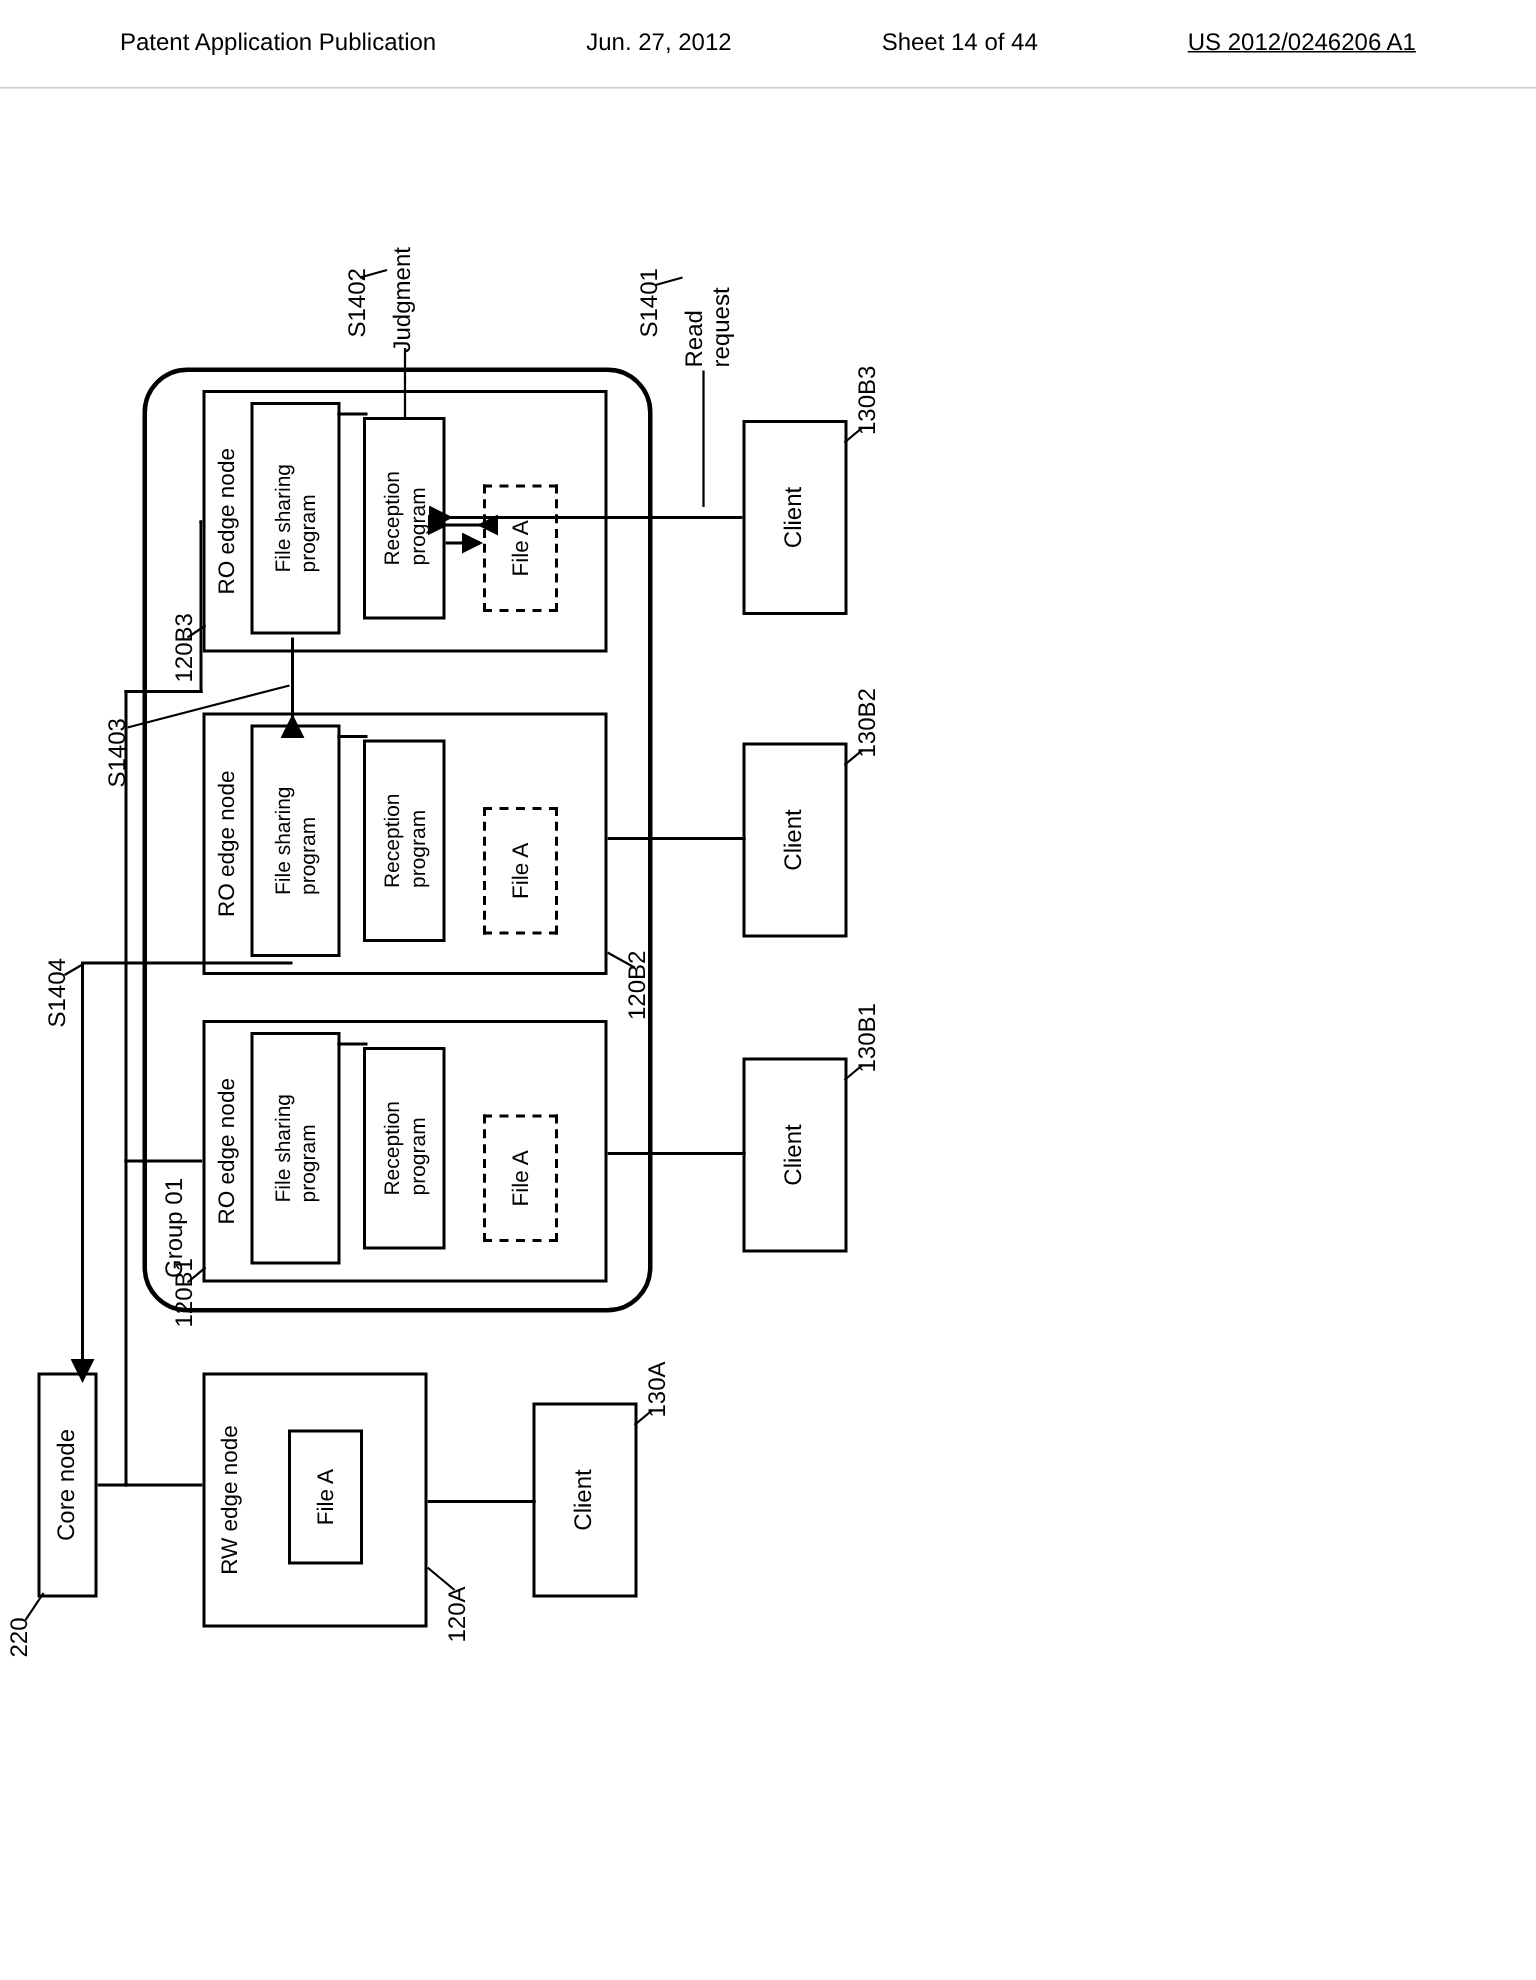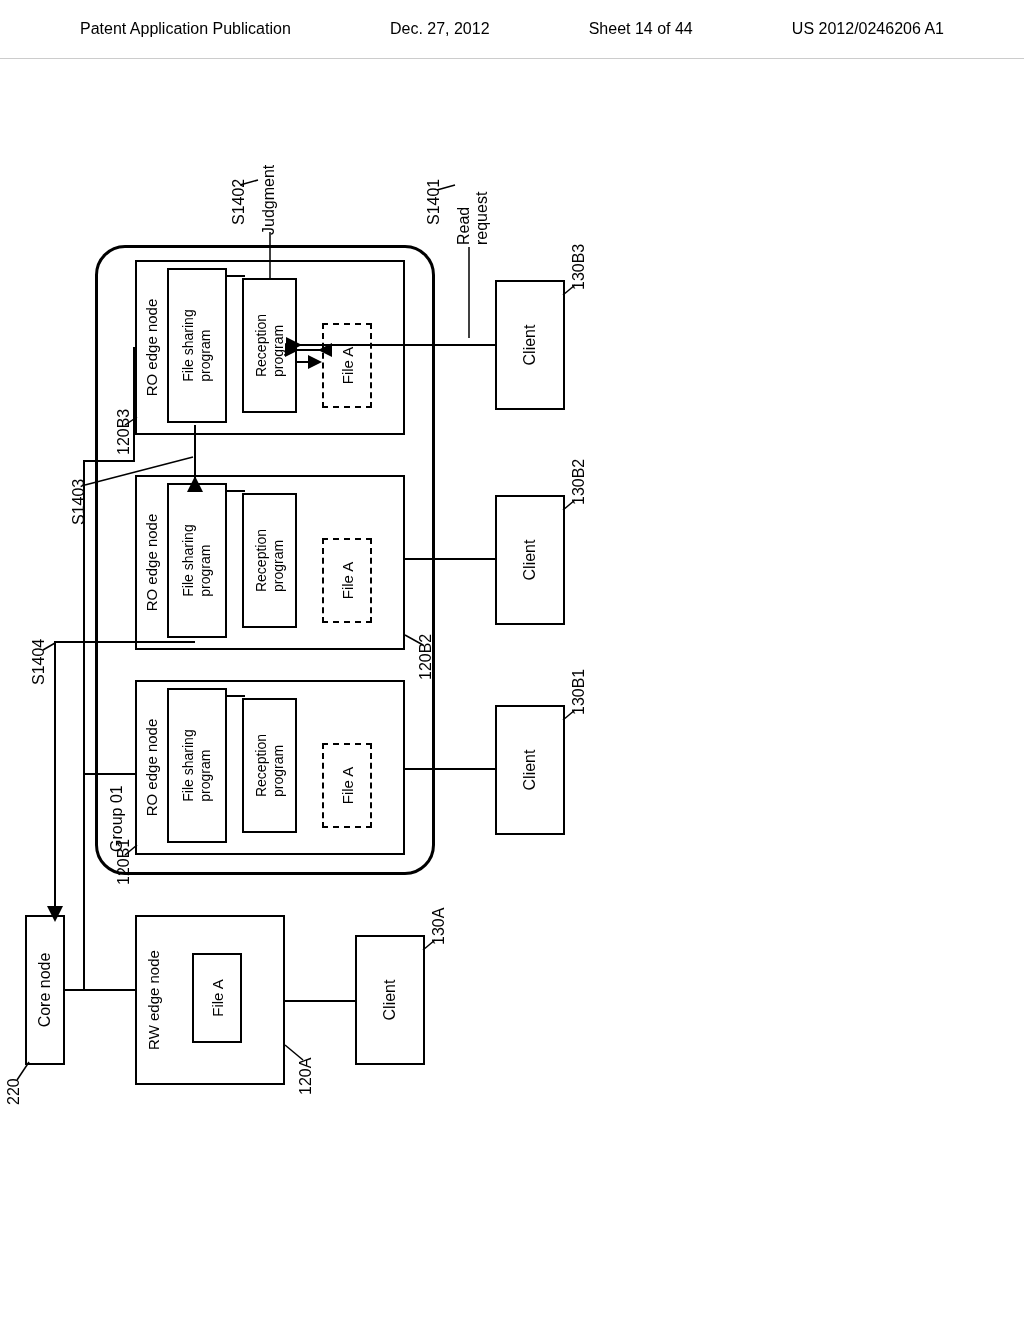--- a/index.html
+++ b/index.html
@@ -19,20 +19,21 @@
       justify-content: space-between;
       padding: 20px 80px;
       font-size: 16px;
       border-bottom: 1px solid #ccc;
     }
     .header-left {
       font-weight: normal;
     }
     .header-right {
       font-weight: normal;
+      text-decoration: underline;
     }
     .diagram-container {
       position: absolute;
       top: 140px;
       left: 100px;
       width: 850px;
       height: 1100px;
       transform: rotate(-90deg);
       transform-origin: center center;
     }
@@ -152,21 +153,21 @@
     svg.arrow-svg {
       position: absolute;
       overflow: visible;
     }
   </style>
 </head>
 <body>
 
 <div class="header">
   <span class="header-left">Patent Application Publication</span>
-  <span>Dec. 27, 2012</span>
+  <span>Jun. 27, 2012</span>
   <span>Sheet 14 of 44</span>
   <span class="header-right">US 2012/0246206 A1</span>
 </div>
 
 <div class="diagram-container">
 
   <div class="core-node">
     <span>Core node</span>
   </div>
   <span class="ref-label" style="top:30px; left:10px;">220</span>

